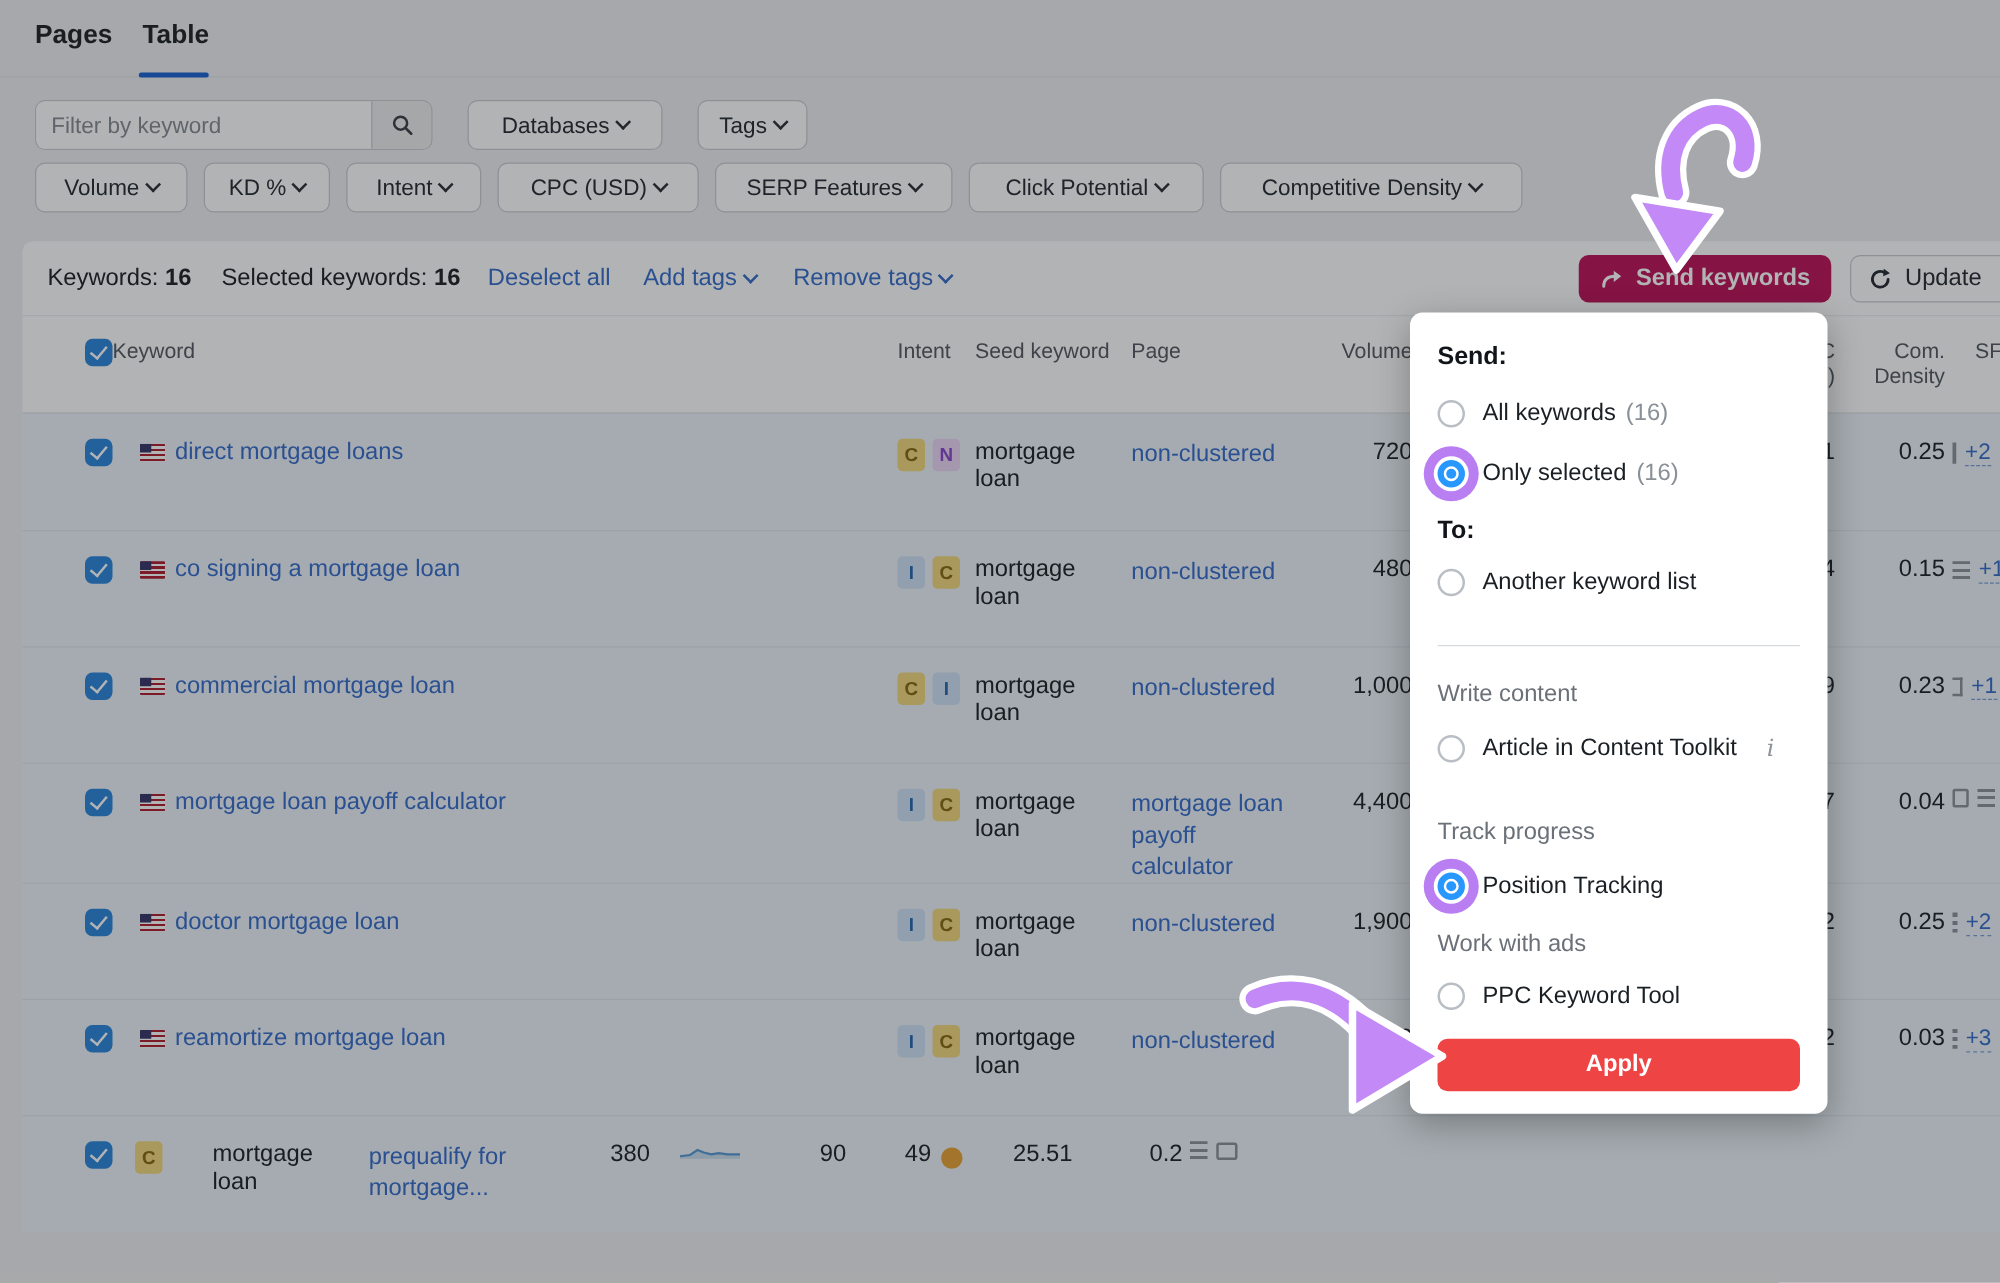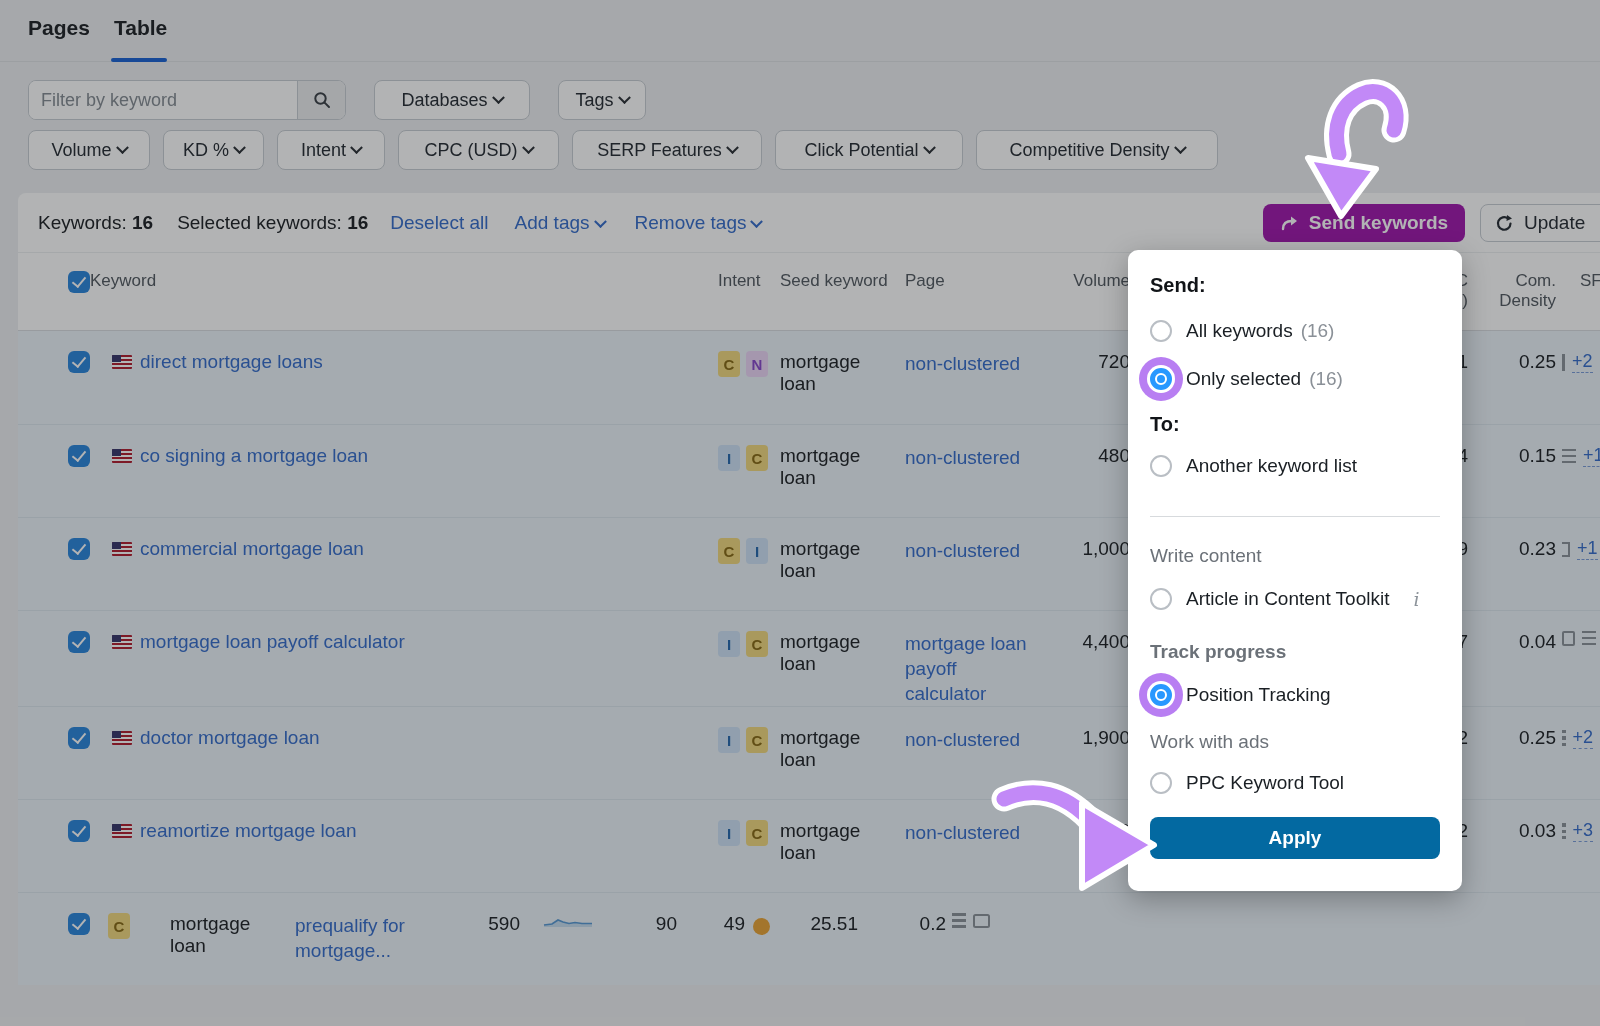--- a/index.html
+++ b/index.html
@@ -27,21 +27,21 @@
     align-items:center; justify-content:center; padding:0 14px; font-size:18px; color:#2b3138; white-space:nowrap; cursor:pointer; }
   .filters2 { position:absolute; top:130px; left:28px; display:flex; gap:13px; }
 
   
   .card { position:absolute; top:193px; left:18px; width:1650px; background:#fff; border-radius:8px 8px 0 0; }
   .toolbar { position:relative; height:60px; display:flex; align-items:center; padding-left:20px; border-bottom:1px solid #eceff1; }
   .toolbar .stat { font-size:19px; color:#23272b; }
   .toolbar .stat b { font-weight:700; }
   .toolbar .tlink { font-size:19px; color:#3a70cc; font-weight:500; cursor:pointer; }
   .ml14{margin-left:24px;} .ml22{margin-left:22px;} .ml26{margin-left:26px;} .ml30{margin-left:30px;}
-  .send-btn { position:absolute; left:1245px; top:11px; width:202px; height:38px; background:#a21caf; border:none;
+  .send-btn { position:absolute; left:1245px; top:11px; width:202px; height:38px; background:#be185d; border:none;
     border-radius:8px; color:#fff; font-size:19px; font-weight:700; display:flex; align-items:center; justify-content:center;
     gap:9px; cursor:pointer; font-family:"Liberation Sans", sans-serif; }
   .update-btn { position:absolute; left:1462px; top:11px; width:190px; height:38px; background:#fff;
     border:1px solid #c9ced4; border-radius:8px; color:#2b3138; font-size:19px; display:flex; align-items:center;
     padding-left:14px; gap:10px; cursor:pointer; font-family:"Liberation Sans", sans-serif; }
 
   
   .thead { display:flex; min-height:78px; align-items:flex-start; padding-top:18px; border-bottom:1px solid #d9dde1;
     font-size:17px; color:#565d64; }
   .row { display:flex; min-height:93px; align-items:flex-start; padding-top:20px; background:#edf4fa;
@@ -99,24 +99,24 @@
   .radio.sel { border:5px solid #2898ff; position:relative; }
   .radio.sel:after { content:""; position:absolute; left:2px; top:2px; width:8px; height:8px; border-radius:50%; background:#2898ff; }
   .halo { width:44px; height:44px; border-radius:50%; background:#b87ef2; display:flex; align-items:center;
     justify-content:center; margin:-10px -11px -10px -11px; flex:none; }
   .halo .radio { box-shadow:0 0 0 3px #fff; }
   .opt .lab { font-size:19px; color:#1a1f24; white-space:nowrap; }
   .opt .cnt { font-size:19px; color:#8a9097; margin-left:-6px; }
   .sect { font-size:19px; color:#6b7178; }
   .divider { border-top:1px solid #d7dadd; margin-top:38px; }
   .info-i { font-family:"DejaVu Serif", serif; font-style:italic; font-size:19px; color:#8d949b; margin-left:10px; }
-  .apply-btn { margin-top:22px; width:100%; height:42px; background:#0369a1; color:#fff; border:none; border-radius:8px;
+  .apply-btn { margin-top:22px; width:100%; height:42px; background:#ef4444; color:#fff; border:none; border-radius:8px;
     font-size:19px; font-weight:700; cursor:pointer; font-family:"Liberation Sans", sans-serif; }
   .arrows { position:absolute; left:0; top:0; z-index:60; pointer-events:none; } .mt18{margin-top:18px;} .mt20{margin-top:20px;}
-  .mt22{margin-top:22px;} .mt24{margin-top:24px;align-items:center;} .mt26{margin-top:30px;font-weight:bold;} .mt28{margin-top:28px;}
+  .mt22{margin-top:22px;} .mt24{margin-top:24px;align-items:center;} .mt26{margin-top:44px;} .mt28{margin-top:28px;}
 </style>
 </head>
 <body>
 
 <div class="tabbar">
   <div class="tab pages">Pages</div>
   <div class="tab table">Table</div>
   <div class="tab-underline"></div>
 </div>
 
@@ -372,21 +372,21 @@
       </div>
       <div class="row">
         <div class="c c-ck">
           <div class="ckbox"></div>
         </div>
         <div class="c c-in">
           <span class="badge c">C</span>
         </div>
         <div class="c c-sd"><span class="seed">mortgage loan</span></div>
         <div class="c c-pg"><a class="link pagelink">prequalify for mortgage...</a></div>
-        <div class="c c-vo num">590</div>
+        <div class="c c-vo num">380</div>
         <div class="c c-tr">
           <svg width="52" height="17" viewBox="0 0 52 17">
             <path d="M2 12 L10 11 L16 7 L21 9 L27 10.5 L33 9.5 L40 10.5 L50 10.5 L50 14 L2 14 Z" fill="rgba(91,155,213,0.25)"></path>
             <path d="M2 12 L10 11 L16 7 L21 9 L27 10.5 L33 9.5 L40 10.5 L50 10.5" fill="none" stroke="#5b9bd5" stroke-width="1.7"></path>
           </svg>
         </div>
         <div class="c c-gv num">90</div>
         <div class="c c-kd">
           <span class="num">49</span>
           <span class="kd-dot"></span>

